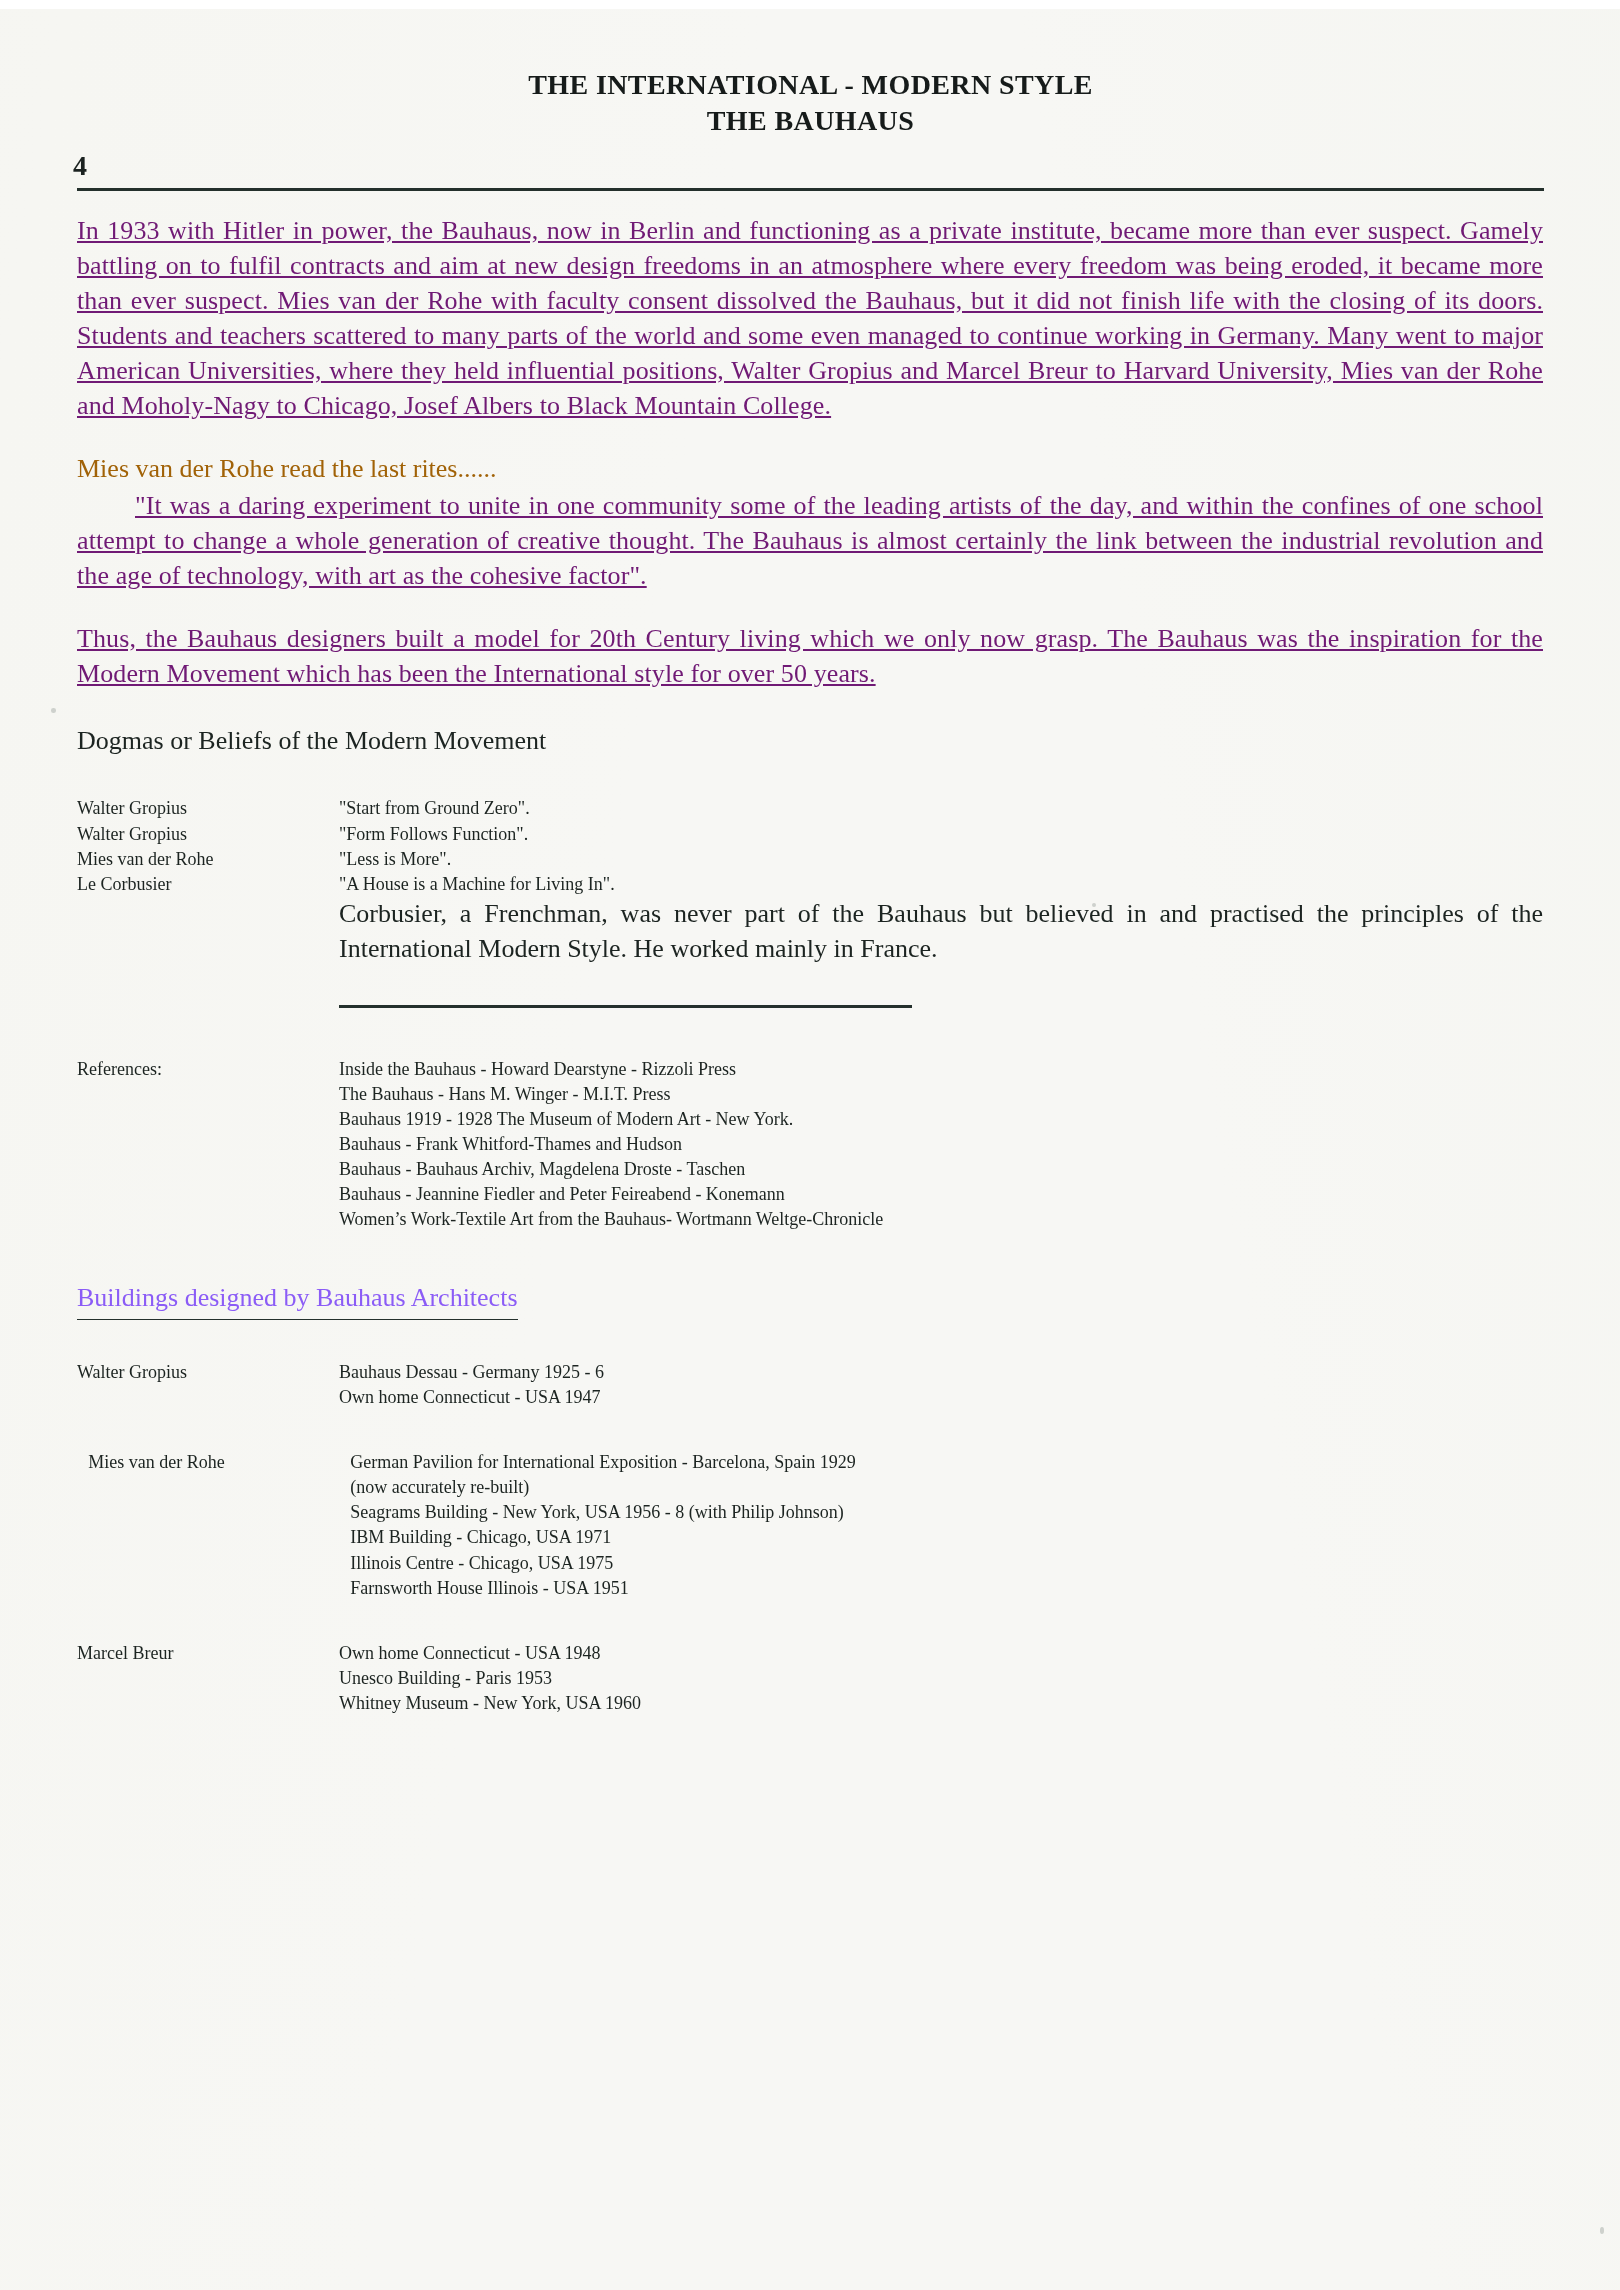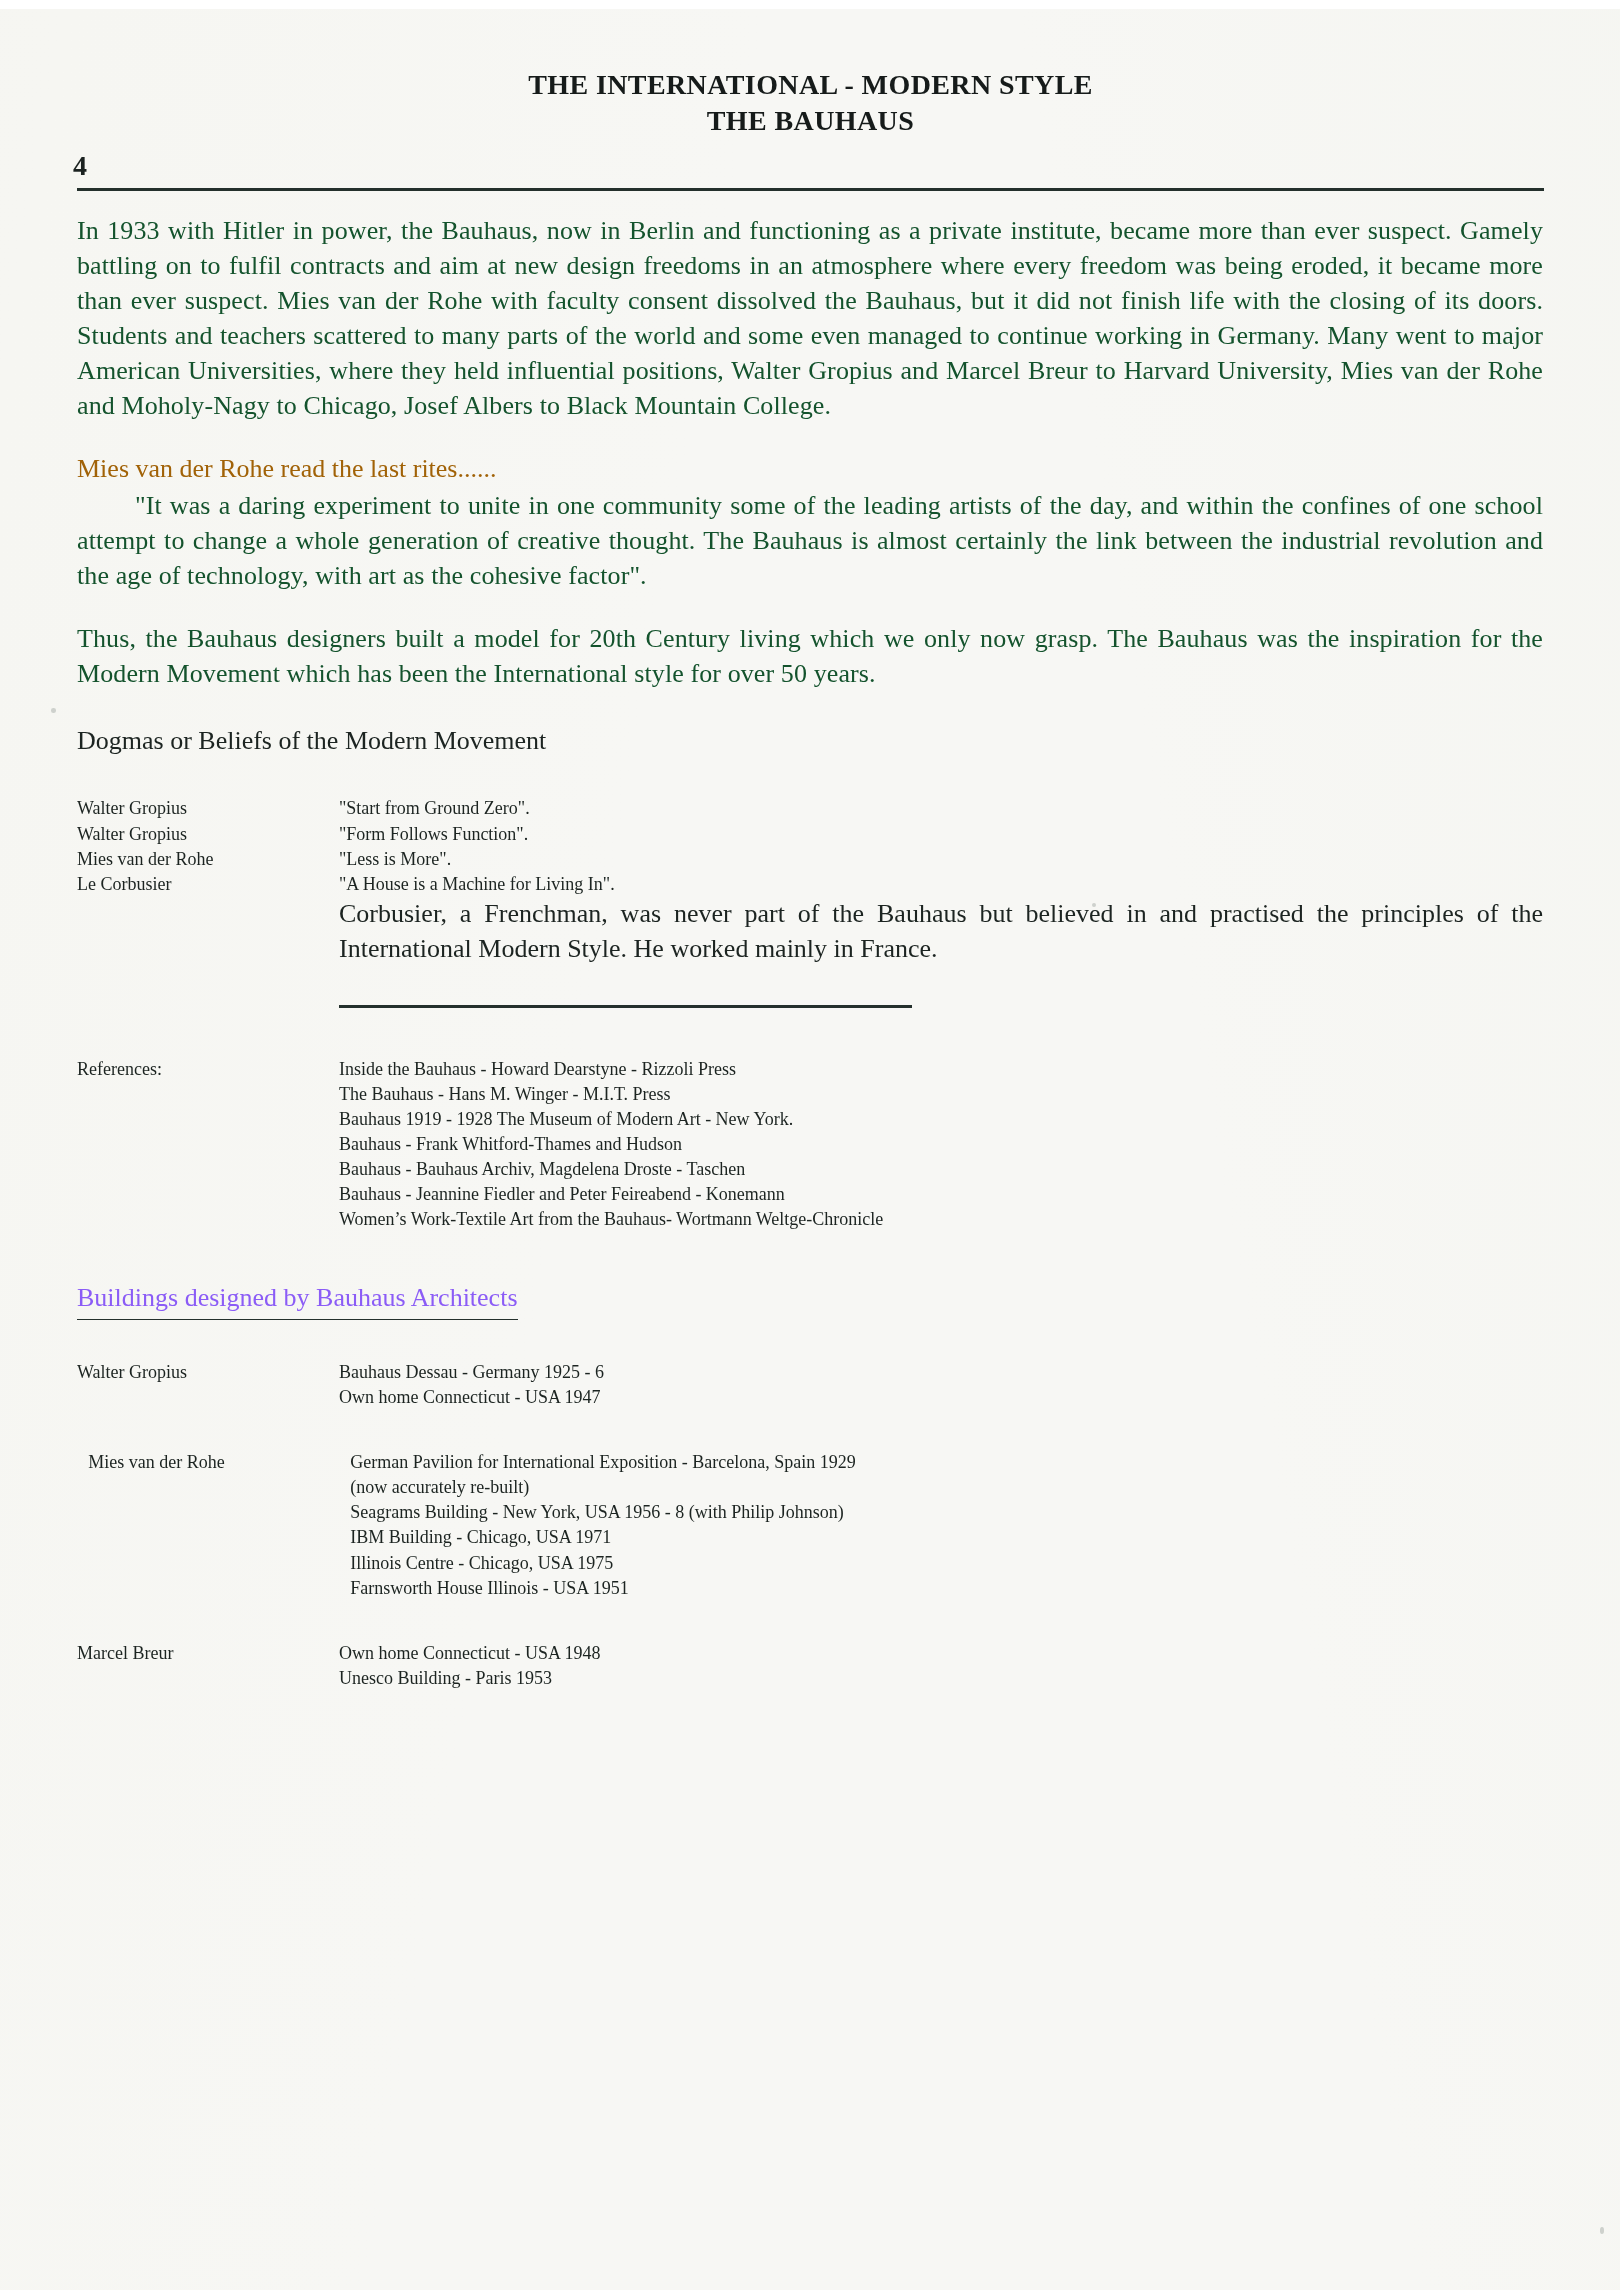--- a/index.html
+++ b/index.html
@@ -66,22 +66,23 @@
     left: 77px;
     top: 205px;
     width: 1466px;
   }
 
   p.body {
     margin: 0 0 28px 0;
     font-size: 26px;
     line-height: 1.345;
     text-align: justify;
-    color: #14532d;
+    color: #701a75;
     letter-spacing: 0.1px;
+    text-decoration: underline;
   }
   p.body.indent-first { text-indent: 58px; }
 
   .lastrites {
     margin: 0 0 1.9px 0;
     font-size: 26px;
     line-height: 1.345;
     color: #a16207;
   }
 
@@ -267,19 +268,20 @@
         </div>
       </div>
     </div>
 
     <div class="bgroup">
       <div class="row">
         <div class="name">Marcel Breur</div>
         <div class="val">
           <div>Own home Connecticut - USA 1948</div>
           <div>Unesco Building - Paris 1953</div>
+          <div>Whitney Museum - New York, USA 1960</div>
         </div>
       </div>
     </div>
 
   </div>
 </div>
 
 
 </body></html>

